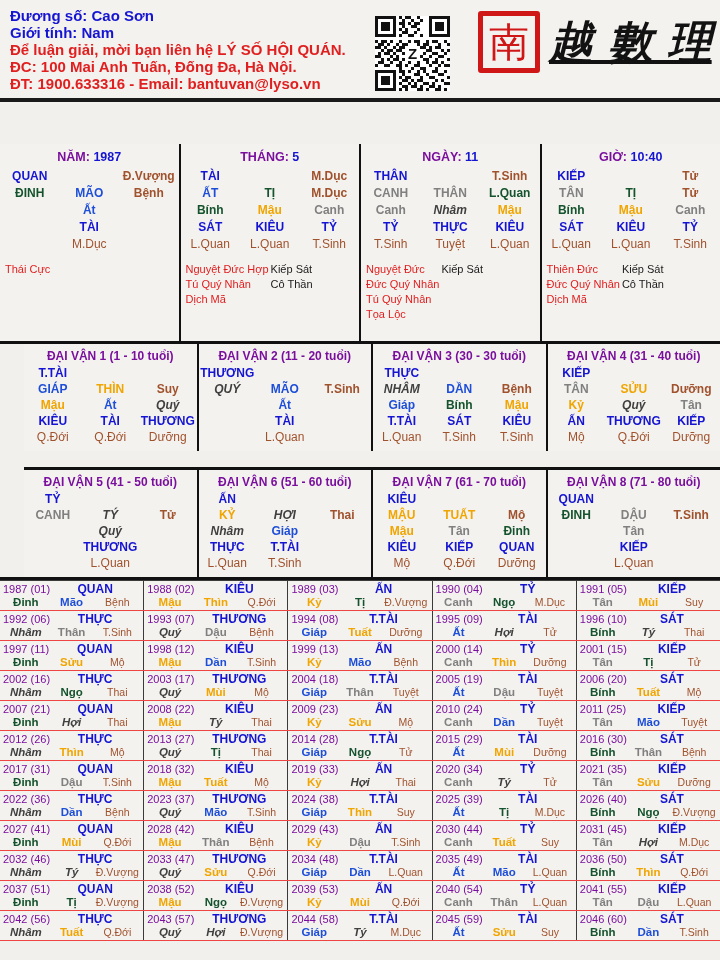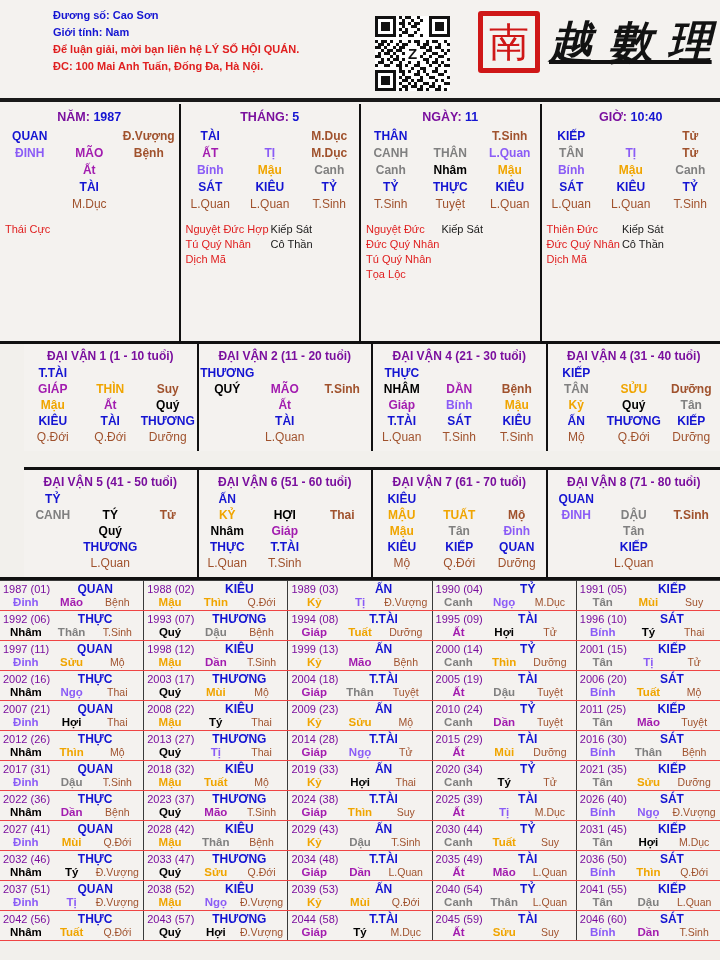--- a/index.html
+++ b/index.html
@@ -7,59 +7,59 @@
   body {
     width:720px; height:960px;
     background:#f2f0ec;
     font-family:"Liberation Sans", sans-serif;
     overflow:hidden;
     position:relative;
   }
   
   #header { height:104px; position:relative; background:#f4f2ef; }
   #hdr-left { position:absolute; left:10px; top:7px; }
-  .hl-row { font-size:11px; font-weight:bold; line-height:17px; white-space:nowrap;margin-left:43px; }
+  .hl-row { font-size:15px; font-weight:bold; line-height:17px; white-space:nowrap; }
   .hl-blue { color:#1414d2; }
   .hl-red  { color:#e02020; }
   #hdr-qr { position:absolute; left:375px; top:16px; width:75px; height:75px; }
   #hdr-qr svg { display:block; }
   #hdr-logo { position:absolute; left:478px; top:11px; display:flex; align-items:center; gap:9px; }
   .seal {
     width:62px; height:62px; border:5px solid #cf1717; border-radius:3px;
     color:#cf1717; font-family:"DejaVu Serif", serif; font-size:40px;
     display:flex; align-items:center; justify-content:center; line-height:1;
     letter-spacing:0;
   }
   .cjk {
     font-family:"DejaVu Serif", serif; font-size:44px; color:#121212;
     line-height:1; font-weight:bold; font-style:italic;text-decoration:underline;
   }
   #hdr-rule { position:absolute; left:0; top:98px; width:100%; height:4px; background:#1a1a1a; }
 
   
   #pillars { display:flex; height:240px; border-bottom:3px solid #111; }
-  .pillar { flex:1 1 0; position:relative; background:#f4f2ef; padding-top:6px; }
+  .pillar { flex:1 1 0; position:relative; background:#f4f2ef; padding-top:6px;margin-top:40px; }
   .pillar + .pillar { border-left:2px solid #111; }
   .p-title { text-align:center; font-size:12.5px; font-weight:bold; color:#7a0f9e; margin-bottom:4px; }
   .p-title .num { color:#1414d2; }
   .grid3 { display:grid; grid-template-columns:1fr 1fr 1fr; text-align:center; }
   .grid3 > div { font-size:12px; line-height:17px; }
   .r-top { font-size:11.5px; font-weight:bold; }
   .r-main { font-size:14px; font-weight:bold; }
   .r-hid  { font-size:12px; font-weight:bold; }
   .r-god  { font-size:12px; font-weight:bold; color:#1414d2; }
   .r-st   { font-size:11px; color:#a0522d; }
   .p-notes { margin-top:9px; display:flex; gap:2px; padding:0 5px; }
   .p-notes .col { font-size:11px; line-height:15px; white-space:nowrap; }
   .nt-red { color:#e02020; }
   .nt-blk { color:#1a1a1a; }
 
   
-  .c-red{color:#8b5cf6;} .c-green{color:#a21caf;} .c-blue{color:#1414d2;}
-  .c-gray{color:#808080;} .c-black{color:#000000;} .c-orange{color:#f0a500;}
+  .c-red{color:#14532d;} .c-green{color:#1d4ed8;} .c-blue{color:#1414d2;}
+  .c-gray{color:#808080;} .c-black{color:#404040;font-style:italic;} .c-orange{color:#f0a500;}
   .c-brown{color:#a0522d;}
 
   
   #daivan { border-bottom:3px solid #111;padding-left:24px; }
   .dv-row { display:flex; }
   .dv-row + .dv-row { border-top:3px solid #111;margin-top:16px; }
   .dv { flex:1 1 0; background:#f4f2ef; padding:5px 0 6px; }
   .dv + .dv { border-left:2px solid #111; }
   .dv-title { text-align:center; font-size:12px; font-weight:bold; color:#7a0f9e; margin-bottom:2px; }
   .dv .grid3 > div { line-height:16px; }
@@ -79,20 +79,21 @@
 </style>
 </head>
 <body>
 
 <div id="header">
   <div id="hdr-left">
       <div class="hl-row hl-blue">Đương số: Cao Sơn</div>
       <div class="hl-row hl-blue">Giới tính:  Nam</div>
       <div class="hl-row hl-red">Để luận giải, mời bạn liên hệ LÝ SỐ HỘI QUÁN.</div>
       <div class="hl-row hl-red">ĐC: 100 Mai Anh Tuấn, Đống Đa, Hà Nội.</div>
+      <div class="hl-row hl-red">ĐT: 1900.633316 - Email: bantuvan@lyso.vn</div>
     </div>
 
   <div id="hdr-qr">
     <svg width="75" height="75" viewBox="0 0 25 25" shape-rendering="crispEdges">
       <rect width="25" height="25" fill="#ffffff"></rect>
       <g fill="#111111">
         <rect x="0" y="0" width="7" height="1"></rect>
           <rect x="0" y="6" width="7" height="1"></rect>
         <rect x="0" y="0" width="1" height="7"></rect>
           <rect x="6" y="0" width="1" height="7"></rect>
@@ -459,21 +460,21 @@
           <div class="r-god c-blue">TÀI</div>
           <div class="r-god c-blue"></div>
         </div>
         <div class="grid3">
           <div class="r-st c-brown"></div>
           <div class="r-st c-brown">L.Quan</div>
           <div class="r-st c-brown"></div>
         </div>
       </div>
       <div class="dv">
-        <div class="dv-title">ĐẠI VẬN 4 (21 - 30 tuổi)</div>
+        <div class="dv-title">ĐẠI VẬN 3 (30 - 30 tuổi)</div>
         <div class="grid3">
           <div class="r-top c-blue">THỰC</div>
           <div class="r-top c-black"></div>
           <div class="r-top c-black"></div>
         </div>
         <div class="grid3">
           <div class="r-main c-black">NHÂM</div>
           <div class="r-main c-green">DẦN</div>
           <div class="r-main c-brown">Bệnh</div>
         </div>

